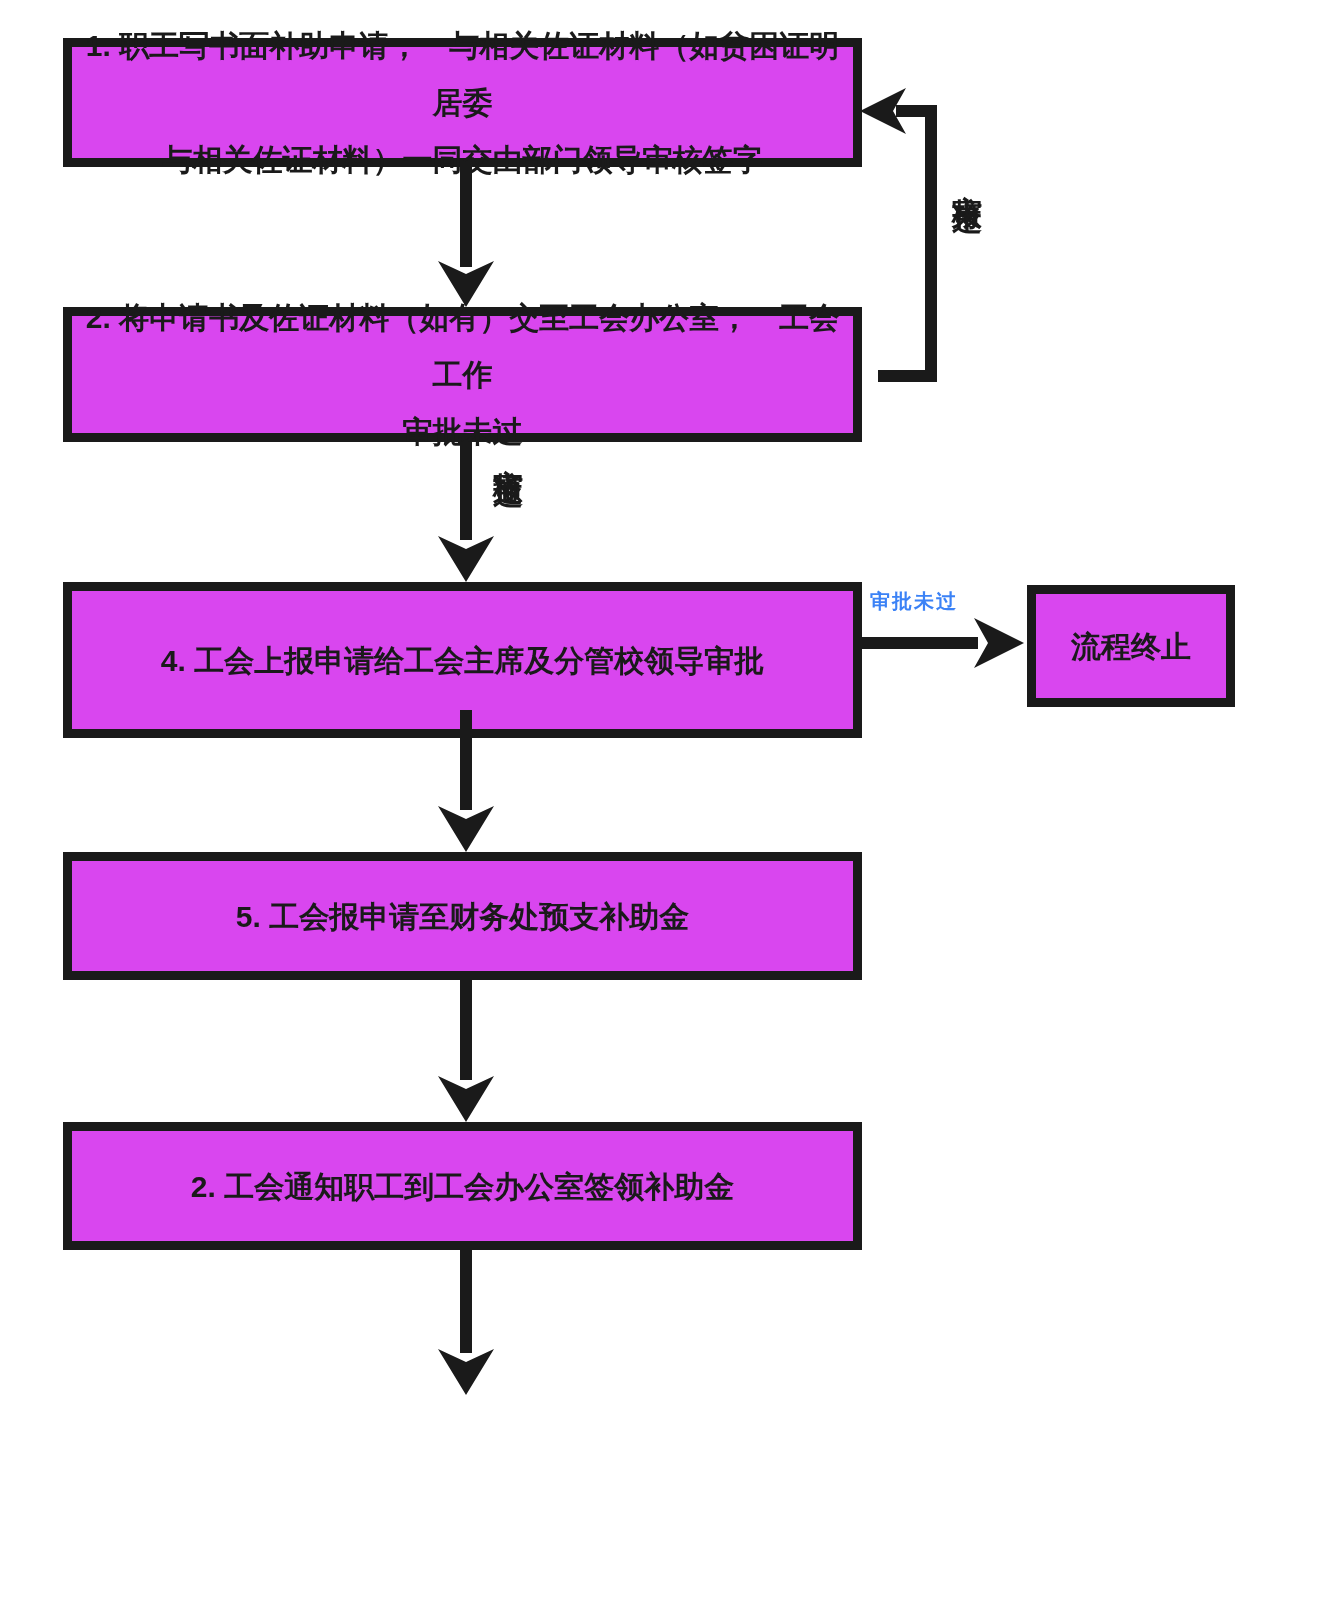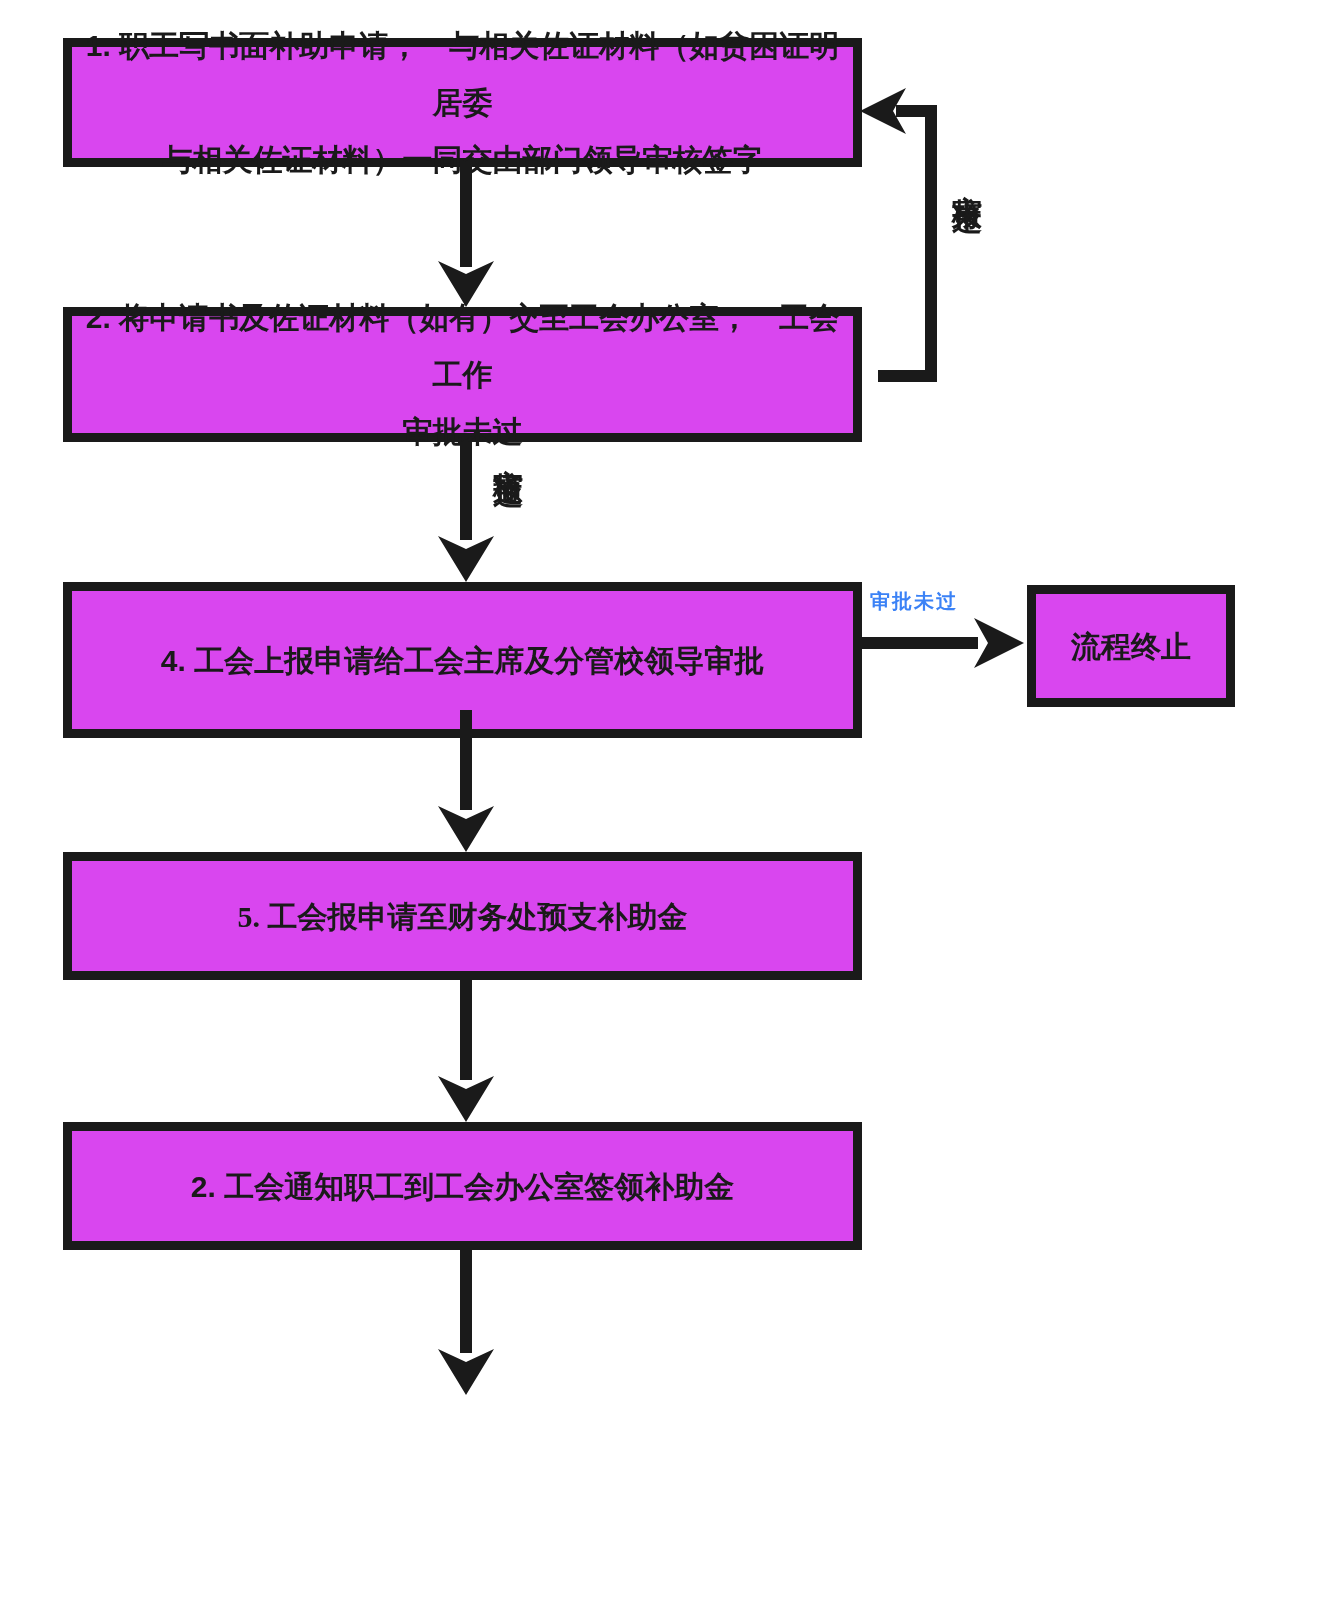--- a/index.html
+++ b/index.html
@@ -27,21 +27,21 @@
     text-align: center;
     font-weight: bold;
     font-size: 30px;
     line-height: 1.9;
     color: #1a1a1a;
   }
   .box span { display: block; }
   #box1 { left: 63px;  top: 38px;   width: 799px; height: 129px; }
   #box2 { left: 63px;  top: 307px;  width: 799px; height: 135px; }
   #box4 { left: 63px;  top: 582px;  width: 799px; height: 156px; }
-  #box5 { left: 63px;  top: 852px;  width: 799px; height: 128px; font-family: Liberation Serif, serif; }
+  #box5 { left: 63px;  top: 852px;  width: 799px; height: 128px; }
   #box6 { left: 63px;  top: 1122px; width: 799px; height: 128px; }
   #box7 { left: 63px;  top: 1395px; width: 799px; height: 137px; }
   #boxT { left: 1027px; top: 585px; width: 208px; height: 122px; }
 
   .line {
     position: absolute;
     background: #1a1a1a;
   }
   .ah {
     position: absolute;

